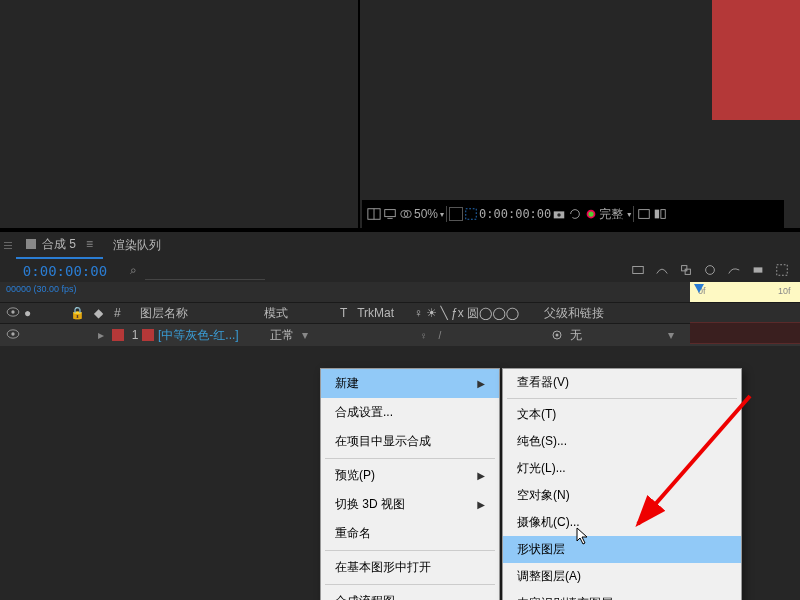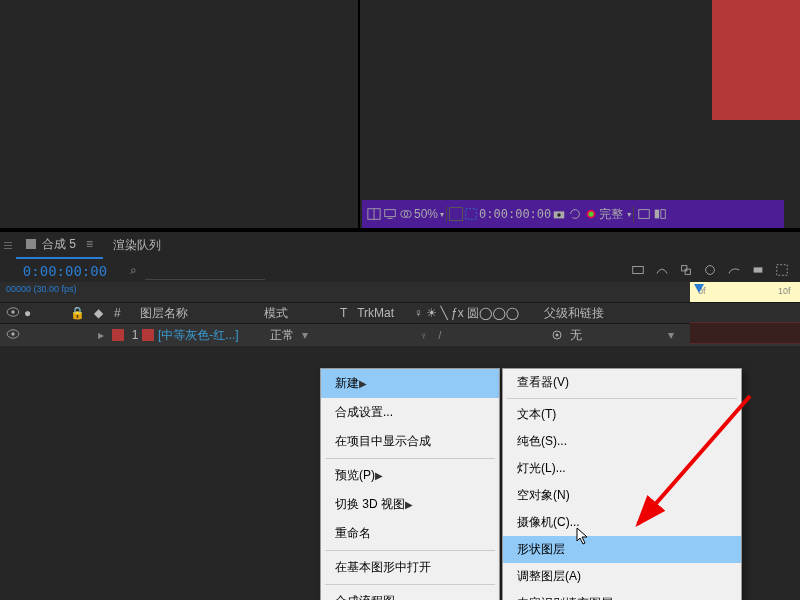--- a/index.html
+++ b/index.html
@@ -2,21 +2,21 @@
 <html><head>
 <meta charset="utf-8">
 <style>
   * { box-sizing: border-box; margin: 0; padding: 0; font-family: "Microsoft YaHei", sans-serif; font-size: 12px; }
   body { background: #1e1e1e; color: #b8b8b8; width: 800px; height: 600px; overflow: hidden; position: relative; }
   
   .preview-area { position: absolute; top: 0; left: 0; right: 0; height: 228px; background: #262626; }
   .preview-divider { position: absolute; top: 0; left: 358px; width: 2px; height: 228px; background: #000; }
   .preview-red-shape { position: absolute; top: 0; right: 0; width: 88px; height: 120px; background: #b43838; }
   
-  .preview-controls { position: absolute; top: 200px; left: 362px; right: 16px; height: 28px; background: #4c1d95; display: flex; align-items: center; padding: 0 4px; color: #aaa; }
+  .preview-controls { position: absolute; top: 200px; left: 362px; right: 16px; height: 28px; background: #000000; display: flex; align-items: center; padding: 0 4px; color: #aaa; }
   .pc-icon { width: 16px; height: 16px; display: flex; align-items: center; justify-content: center; color: #aaa; }
   .pc-icon svg { width: 14px; height: 14px; fill: #aaa; }
   .pc-zoom { display: flex; align-items: center; gap: 2px; }
   .pc-sep { width: 1px; height: 16px; background: #444; margin: 0 2px; }
   .pc-time { color: #aaa; font-family: monospace; }
   .pc-box { border: 1px solid #555; width: 14px; height: 14px; }
   
   .panel-divider { position: absolute; top: 228px; left: 0; right: 0; height: 4px; background: #000; }
   
   .timeline-panel { position: absolute; top: 232px; left: 0; right: 0; bottom: 0; background: #262626; }
@@ -68,21 +68,21 @@
   .lr-trk { width: 68px; }
   .lr-switches { width: 130px; padding-left: 6px; display: flex; align-items: center; gap: 3px; color: #888; font-size: 10px; }
   .lr-parent { flex: 0 0 140px; padding-left: 6px; display: flex; align-items: center; gap: 6px; }
   .lr-parent-pick { width: 14px; height: 14px; }
   .lr-parent-pick svg { fill: #aaa; }
   
   .timeline-track-area { position: absolute; left: 690px; right: 0; top: 90px; height: 22px; background: #3a1f1f; border-top: 1px solid #5a2a2a; border-bottom: 1px solid #5a2a2a; }
   
   .context-menu { position: absolute; background: #f0f0f0; border: 1px solid #999; box-shadow: 3px 3px 8px rgba(0,0,0,0.4); color: #000; }
   .cm-main { top: 368px; left: 320px; width: 180px; }
-  .cm-item { padding: 6px 14px; display: flex; align-items: center; cursor: default; }
+  .cm-item { padding: 6px 14px; display: flex; align-items: center; justify-content: space-between; cursor: default; }
   .cm-item.highlight { background: #91c9f7; }
   .cm-item .arrow { color: #333; font-size: 10px; }
   .cm-sep { height: 1px; background: #ccc; margin: 2px 4px; }
   
   .cm-sub { top: 368px; left: 502px; width: 240px; }
   .cm-sub .cm-item { padding: 5px 14px; }
   
   .red-arrow { position: absolute; top: 386px; left: 630px; pointer-events: none; }
   .red-arrow svg { width: 130px; height: 150px; }
   

